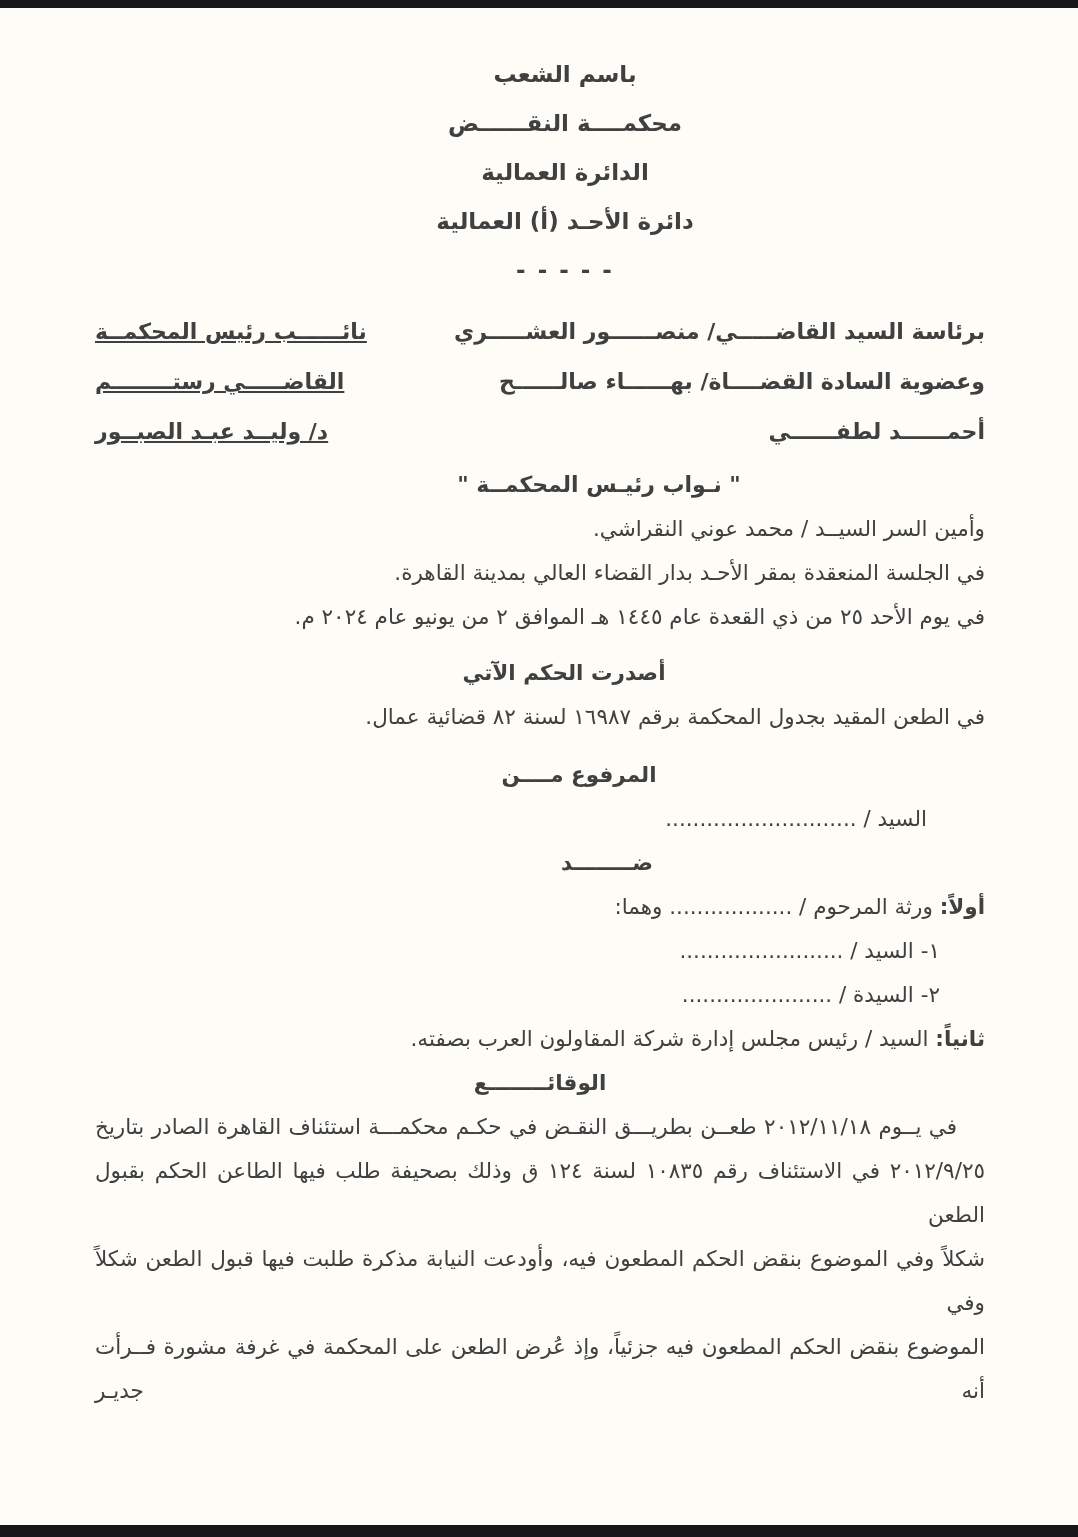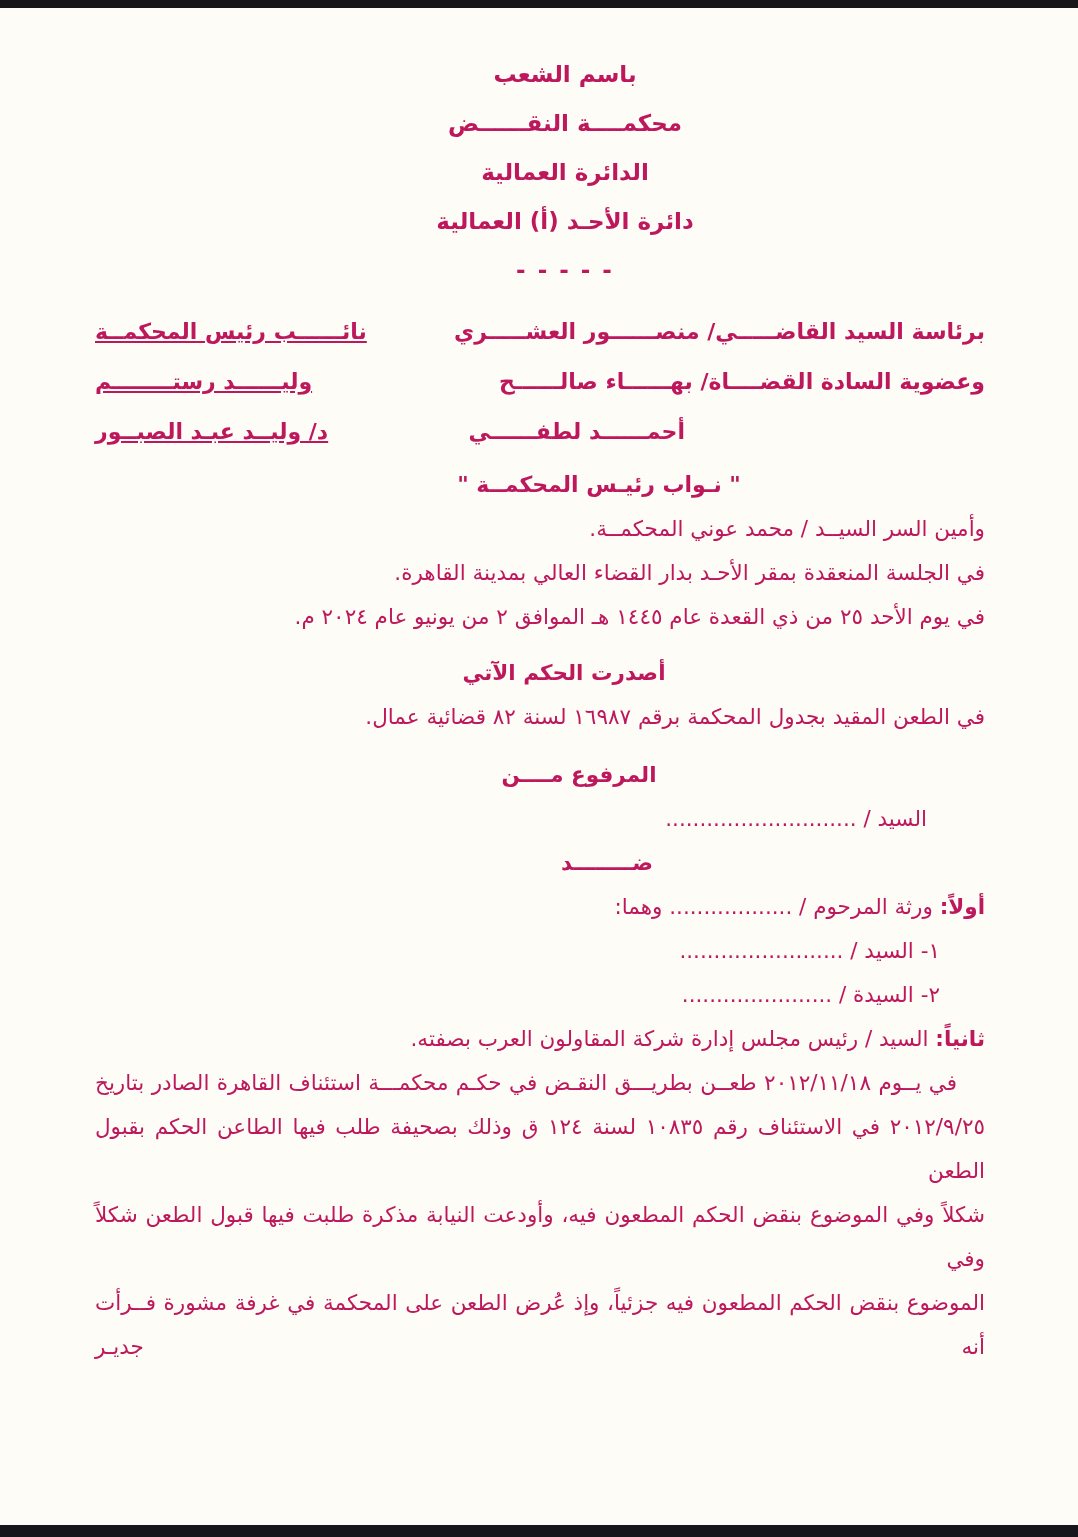--- a/index.html
+++ b/index.html
@@ -3,21 +3,21 @@
 <meta charset="utf-8">
 <style>
   html, body { margin: 0; padding: 0; background: #e8e8e8; }
   .page {
     position: relative;
     width: 1078px;
     height: 1537px;
     margin: 0 auto;
     background: #fdfcf6;
     overflow: hidden;
-    color: #be185d;
+    color: #404040;
     font-family: "DejaVu Sans", sans-serif;
     direction: rtl;
   }
   .edge-bar-top {
     position: absolute; top: 0; left: 0;
     width: 100%; height: 8px;
     background: #17171b;
   }
   .edge-bar-bottom {
     position: absolute; bottom: 0; left: 0;
@@ -41,21 +41,21 @@
   .header-block { padding-left: 50px; }
   .dashes { letter-spacing: 2px; font-weight: bold; }
   .judges { margin-top: 12px; font-weight: bold; font-size: 22px; }
   .j-row {
     display: flex;
     justify-content: space-between;
     align-items: baseline;
     line-height: 50px;
   }
   .j-left { white-space: nowrap; text-decoration: underline; }
-  .j-right.indent3 { margin-right: 300px; }
+  .j-right.indent3 { }
   .quote-line {
     margin-top: 6px;
     font-weight: bold;
     font-size: 22px;
     line-height: 44px;
     text-align: center;
     padding-left: 118px;
   }
   .line {
     font-size: 21.5px;
@@ -92,46 +92,47 @@
       <div class="hline dashes">- - - - -</div>
     </div>
 
     <div class="judges">
       <div class="j-row">
         <span class="j-right">برئاسة السيد القاضـــــي/ منصــــــور العشـــــري</span>
         <span class="j-left">نائــــــب رئيس المحكمــة</span>
       </div>
       <div class="j-row">
         <span class="j-right">وعضوية السادة القضــــاة/ بهــــــاء صالــــــح</span>
-        <span class="j-left">وليــــــد رستــــــــم</span>
+        <span class="j-left">القاضـــــي رستــــــــم</span>
       </div>
       <div class="j-row">
         <span class="j-right indent3">أحمــــــد لطفــــــي</span>
         <span class="j-left">د/ وليــد عبـد الصبــور</span>
       </div>
     </div>
 
     <div class="quote-line">" نـواب رئيـس المحكمــة "</div>
 
-    <div class="line">وأمين السر السيــد / محمد عوني المحكمــة.</div>
+    <div class="line">وأمين السر السيــد / محمد عوني النقراشي.</div>
     <div class="line">في الجلسة المنعقدة بمقر الأحـد بدار القضاء العالي بمدينة القاهرة.</div>
     <div class="line">في يوم الأحد ٢٥ من ذي القعدة عام ١٤٤٥ هـ الموافق ٢ من يونيو عام ٢٠٢٤ م.</div>
 
     <div class="line b center mt12 shift-judgment">أصدرت الحكم الآتي</div>
     <div class="line">في الطعن المقيد بجدول المحكمة برقم ١٦٩٨٧ لسنة ٨٢ قضائية عمال.</div>
 
     <div class="line b center mt14 shift-filedby">المرفوع مــــن</div>
     <div class="line pad58">السيد / ............................</div>
     <div class="line b center shift-versus">ضــــــــد</div>
 
     <div class="line"><span class="b">أولاً:</span><span> ورثة المرحوم / .................. وهما:</span></div>
     <div class="line pad45">١- السيد / ........................</div>
     <div class="line pad45">٢- السيدة / ......................</div>
     <div class="line"><span class="b">ثانياً:</span><span> السيد / رئيس مجلس إدارة شركة المقاولون العرب بصفته.</span></div>
 
+    <div class="line b center">الوقائــــــــع</div>
 
     <div>
       <div class="line just facts-indent">في يــوم ٢٠١٢/١١/١٨ طعــن بطريـــق النقـض في حكـم محكمـــة استئناف القاهرة الصادر بتاريخ</div>
       <div class="line just">٢٠١٢/٩/٢٥ في الاستئناف رقم ١٠٨٣٥ لسنة ١٢٤ ق وذلك بصحيفة طلب فيها الطاعن الحكم بقبول الطعن</div>
       <div class="line just">شكلاً وفي الموضوع بنقض الحكم المطعون فيه، وأودعت النيابة مذكرة طلبت فيها قبول الطعن شكلاً وفي</div>
       <div class="line just">الموضوع بنقض الحكم المطعون فيه جزئياً، وإذ عُرض الطعن على المحكمة في غرفة مشورة فــرأت أنه جديـر</div>
     </div>
 
   </div>
 

